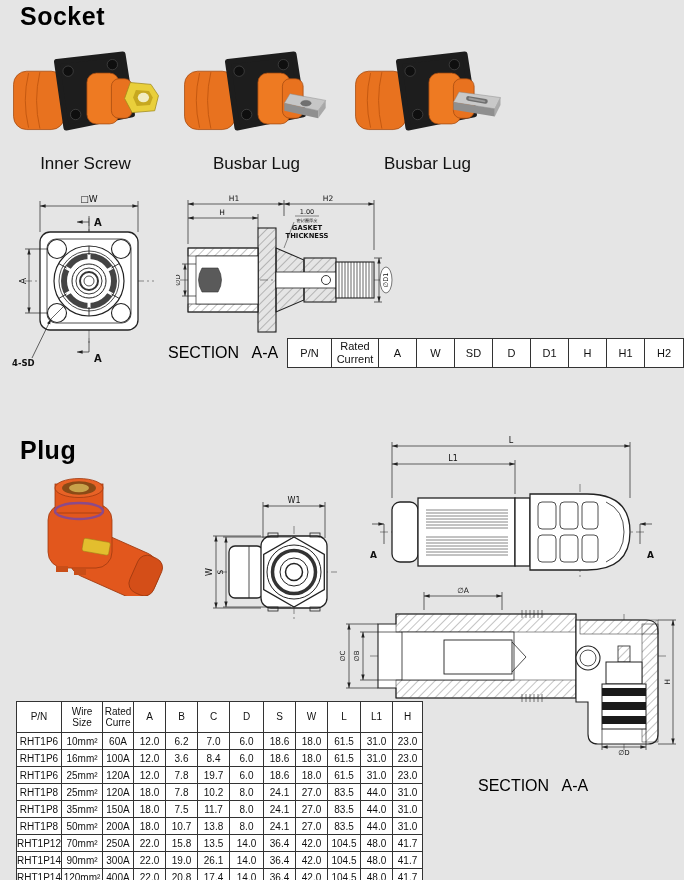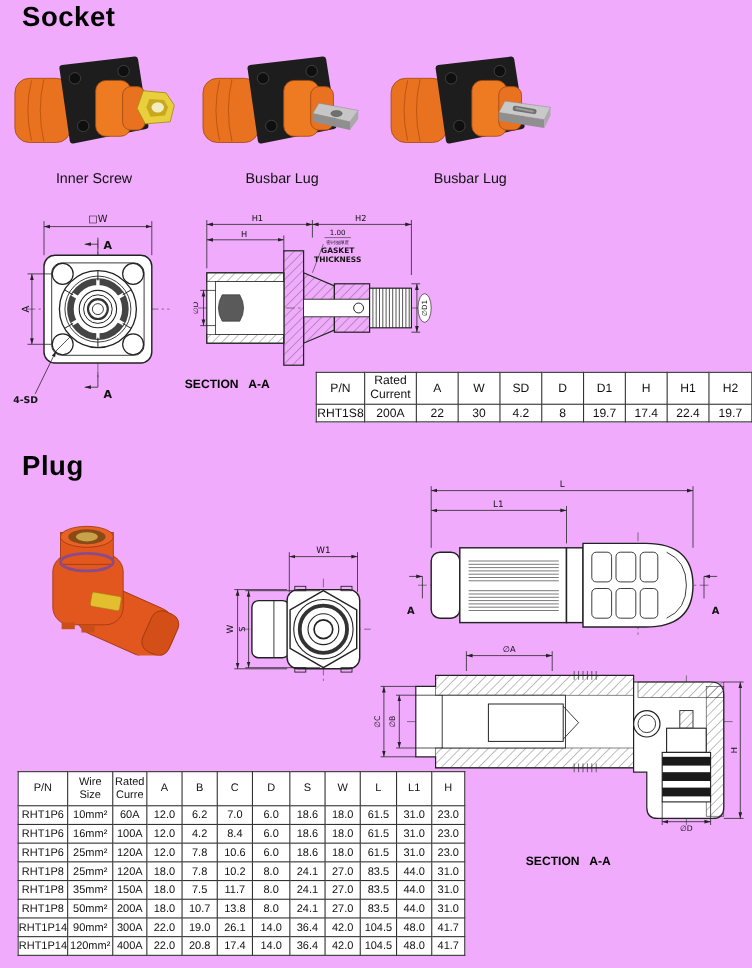--- a/index.html
+++ b/index.html
@@ -1,31 +1,31 @@
 <!DOCTYPE html>
 <html><head>
 <meta charset="utf-8">
 <style>
   html,body{margin:0;padding:0;background:#fff;}
-  #page{position:relative;width:684px;height:880px;background:#f0abfc;overflow:hidden;
+  #page{position:relative;width:684px;height:880px;background:#e5e5e5;overflow:hidden;
         font-family:"Liberation Sans", sans-serif;color:#111;}
   .h1{position:absolute;font-size:25px;font-weight:bold;color:#000;letter-spacing:0.5px;}
   #socket-title{left:20px;top:2px;}
-  #plug-title{left:20px;top:410px;}
+  #plug-title{left:20px;top:436px;}
   #product-row{position:absolute;left:0;top:46px;width:684px;display:flex;}
   .product{width:171px;display:flex;flex-direction:column;align-items:center;}
   .product svg{display:block;}
-  .product-label{font-size:13px;margin-top:3px;color:#111;}
+  .product-label{font-size:17px;margin-top:3px;color:#111;}
   .drawing{position:absolute;}
   svg text{font-family:"DejaVu Sans", sans-serif;fill:#111;}
   .o1{stroke:#222;stroke-width:1.3;fill:#fff;}
   .o2{stroke:#222;stroke-width:.8;fill:none;}
   .dim{stroke:#222;stroke-width:.7;fill:none;}
   .cl{stroke:#444;stroke-width:.6;stroke-dasharray:8 3 2 3;fill:none;}
-  .caption{position:absolute;font-size:11px;font-weight:bold;white-space:pre;color:#000;}
+  .caption{position:absolute;font-size:16px;font-weight:normal;white-space:pre;color:#000;}
   #socket-section-caption{left:168px;top:344px;}
   #plug-section-caption{left:478px;top:777px;}
   table.spec{position:absolute;border-collapse:collapse;table-layout:fixed;background:#fff;}
   table.spec th,table.spec td{border:1px solid #333;text-align:center;padding:0;font-weight:normal;}
   table.spec th{white-space:pre-line;line-height:1.15;}
   #socket-table{left:287px;top:338px;width:396px;font-size:11px;}
   #socket-table th{height:28px;}
   #socket-table td{height:15px;}
   #plug-table{left:16px;top:701px;width:406px;font-size:10px;}
   #plug-table th{height:30px;}
@@ -252,32 +252,20 @@
           <th>W</th>
           <th>SD</th>
           <th>D</th>
           <th>D1</th>
           <th>H</th>
           <th>H1</th>
           <th>H2</th>
         </tr>
       </thead>
       <tbody>
-        <tr>
-          <td>RHT1S8</td>
-          <td>200A</td>
-          <td>22</td>
-          <td>30</td>
-          <td>4.2</td>
-          <td>8</td>
-          <td>19.7</td>
-          <td>17.4</td>
-          <td>22.4</td>
-          <td>19.7</td>
-        </tr>
       </tbody>
     </table>
 
   <div class="h1" id="plug-title">Plug</div>
 
   <svg class="drawing" style="left:22px;top:466px;" width="155" height="130" viewBox="0 0 155 130">
     <rect x="60" y="58" width="92" height="48" rx="20" transform="rotate(24 60 58)" fill="#E2571D" stroke="#A03A10" stroke-width=".8"></rect>
     <rect x="120" y="86" width="26" height="40" rx="10" transform="rotate(24 120 86)" fill="#D44E18" stroke="#A03A10" stroke-width=".8"></rect>
     <rect x="26" y="38" width="64" height="64" rx="16" fill="#E2571D" stroke="#A03A10" stroke-width=".8"></rect>
     <rect x="34" y="100" width="12" height="6" fill="#C94E18"></rect>
@@ -493,36 +481,36 @@
           <td>18.0</td>
           <td>61.5</td>
           <td>31.0</td>
           <td>23.0</td>
         </tr>
         <tr>
           <td>RHT1P6</td>
           <td>16mm²</td>
           <td>100A</td>
           <td>12.0</td>
-          <td>4.2</td>
+          <td>3.6</td>
           <td>8.4</td>
           <td>6.0</td>
           <td>18.6</td>
           <td>18.0</td>
           <td>61.5</td>
           <td>31.0</td>
           <td>23.0</td>
         </tr>
         <tr>
           <td>RHT1P6</td>
           <td>25mm²</td>
           <td>120A</td>
           <td>12.0</td>
           <td>7.8</td>
-          <td>10.6</td>
+          <td>19.7</td>
           <td>6.0</td>
           <td>18.6</td>
           <td>18.0</td>
           <td>61.5</td>
           <td>31.0</td>
           <td>23.0</td>
         </tr>
         <tr>
           <td>RHT1P8</td>
           <td>25mm²</td>
@@ -559,20 +547,34 @@
           <td>10.7</td>
           <td>13.8</td>
           <td>8.0</td>
           <td>24.1</td>
           <td>27.0</td>
           <td>83.5</td>
           <td>44.0</td>
           <td>31.0</td>
         </tr>
         <tr>
+          <td>RHT1P12</td>
+          <td>70mm²</td>
+          <td>250A</td>
+          <td>22.0</td>
+          <td>15.8</td>
+          <td>13.5</td>
+          <td>14.0</td>
+          <td>36.4</td>
+          <td>42.0</td>
+          <td>104.5</td>
+          <td>48.0</td>
+          <td>41.7</td>
+        </tr>
+        <tr>
           <td>RHT1P14</td>
           <td>90mm²</td>
           <td>300A</td>
           <td>22.0</td>
           <td>19.0</td>
           <td>26.1</td>
           <td>14.0</td>
           <td>36.4</td>
           <td>42.0</td>
           <td>104.5</td>

